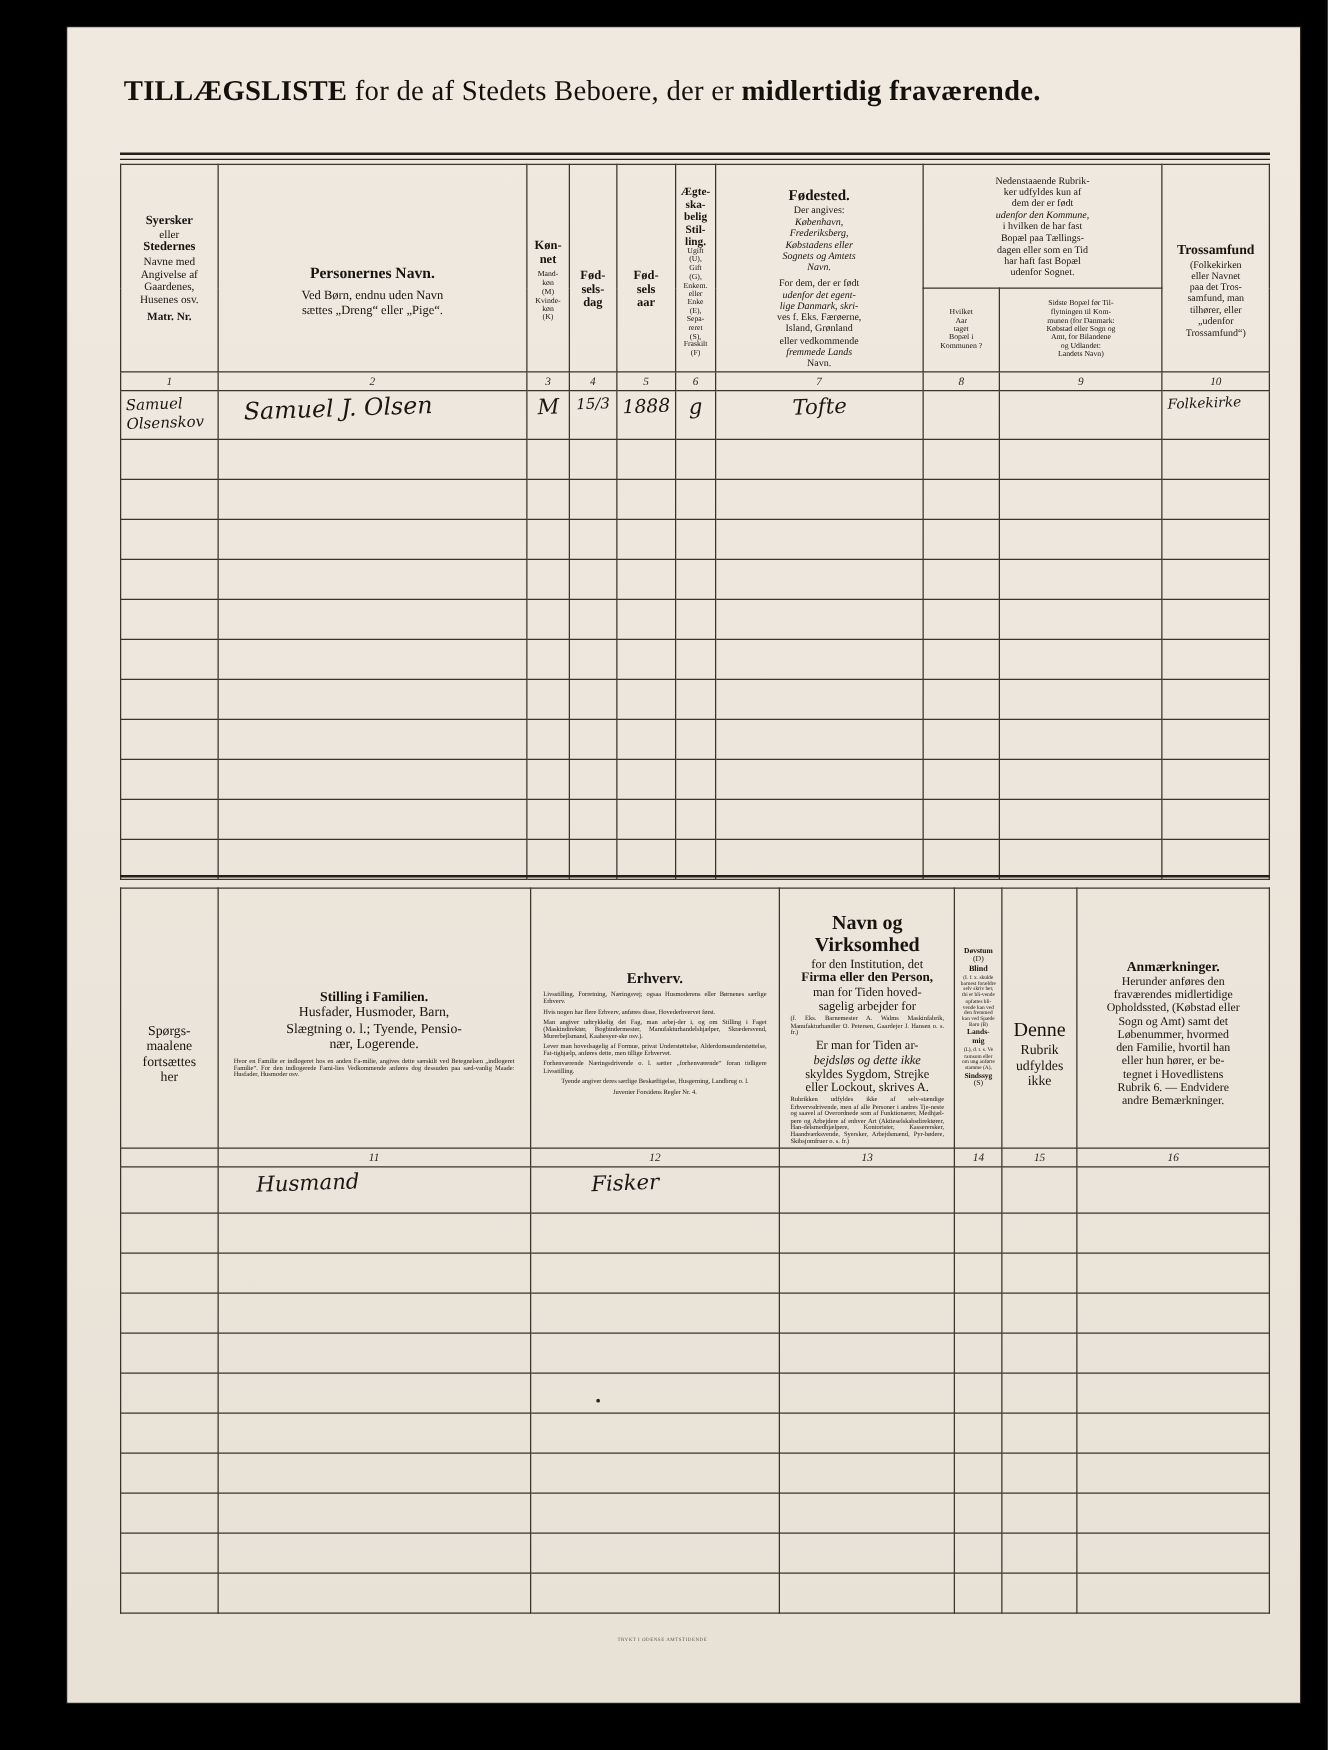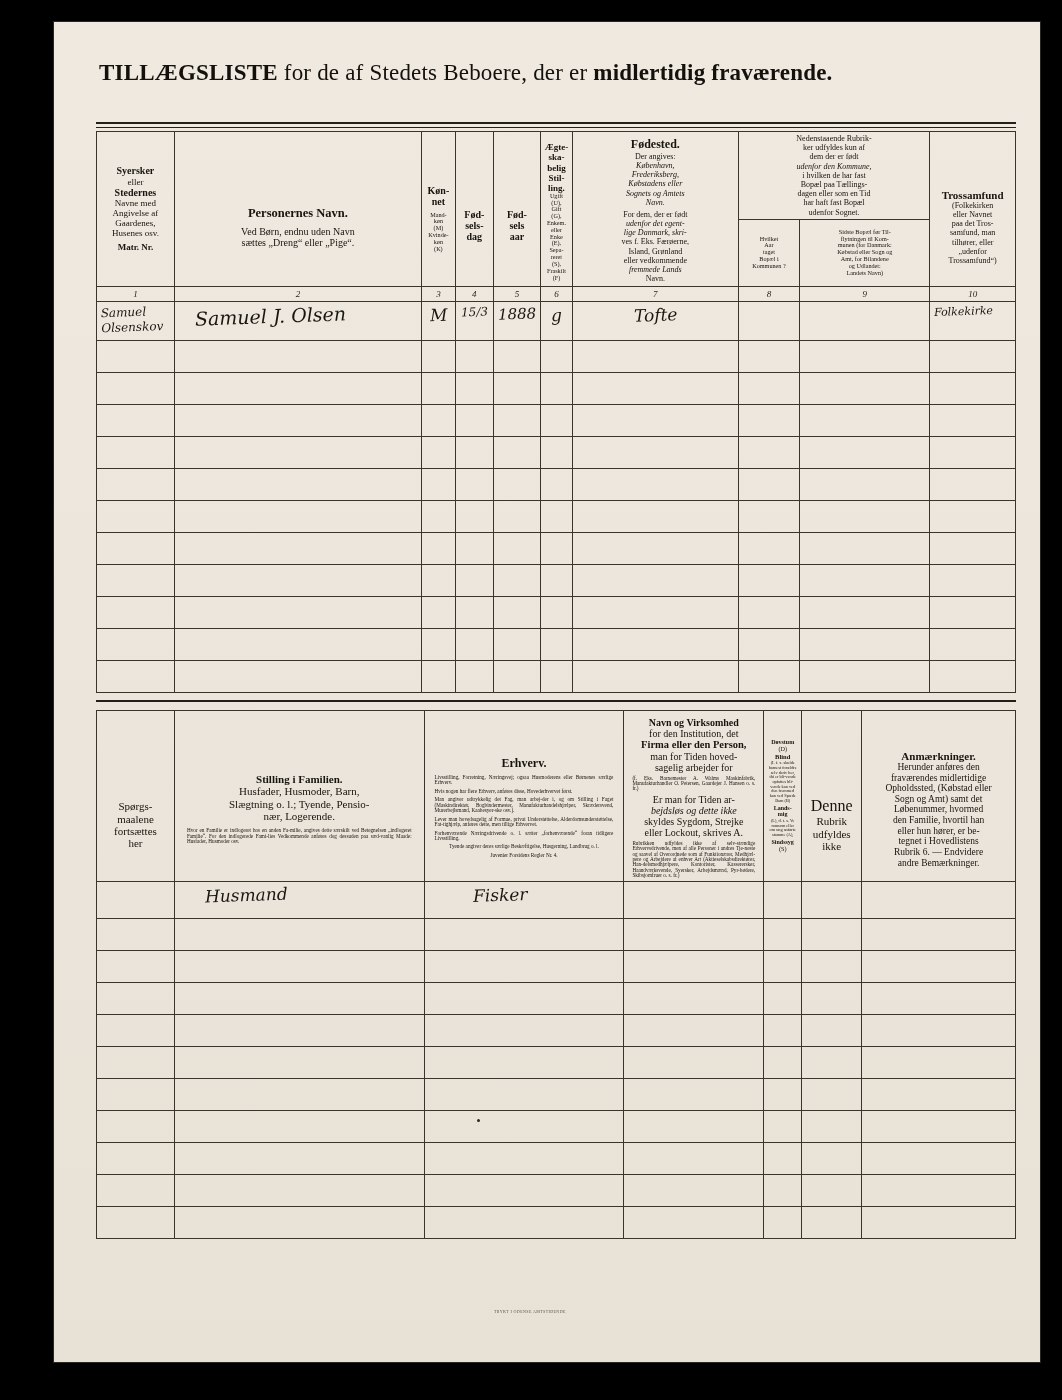--- a/index.html
+++ b/index.html
@@ -113,21 +113,21 @@
         <div class="tiny">eller</div>
         <div class="tiny">Enke</div>
         <div class="tiny">(E),</div>
         <div class="tiny">Sepa-</div>
         <div class="tiny">reret</div>
         <div class="tiny">(S),</div>
         <div class="tiny">Fraskilt</div>
         <div class="tiny">(F)</div>
       </td>
       <td rowspan="2">
-        <div class="b" style="font-size:12px;margin-top:4px">Fødested.</div>
+        <div class="b" style="font-size:12px;margin-top:16px">Fødested.</div>
         <div class="mid">Der angives:</div>
         <div class="mid i">København,</div>
         <div class="mid i">Frederiksberg,</div>
         <div class="mid i">Købstadens eller</div>
         <div class="mid i">Sognets og Amtets</div>
         <div class="mid i">Navn.</div>
         <div class="mid" style="margin-top:3px">For dem, der er født</div>
         <div class="mid i">udenfor det egent-</div>
         <div class="mid i">lige Danmark, skri-</div>
         <div class="mid">ves f. Eks. Færøerne,</div>
@@ -389,21 +389,21 @@
         <div class="b" style="font-size:12px;margin-top:24px">Erhverv.</div>
         <div class="tiny2" style="margin:4px 8px 0 8px">Livsstilling, Forretning, Næringsvej; ogsaa Husmoderens eller Børnenes særlige Erhverv.</div>
         <div class="tiny2" style="margin:3px 8px 0 8px">Hvis nogen har flere Erhverv, anføres disse, Hovederhvervet først.</div>
         <div class="tiny2" style="margin:3px 8px 0 8px">Man angiver udtrykkelig det Fag, man arbej-der i, og om Stilling i Faget (Maskindirektør, Bogbindermester, Manufakturhandelshjælper, Skrædersvend, Murerbejlsmand, Kaabesyer-ske osv.).</div>
         <div class="tiny2" style="margin:3px 8px 0 8px">Lever man hovedsagelig af Formue, privat Understøttelse, Alderdomsunderstøttelse, Fat-tighjælp, anføres dette, men tillige Erhvervet.</div>
         <div class="tiny2" style="margin:3px 8px 0 8px">Forhenværende Næringsdrivende o. l. sætter „forhenværende“ foran tidligere Livsstilling.</div>
         <div class="tiny2" style="margin:3px 8px 0 8px;text-align:center">Tyende angiver deres særlige Beskæftigelse, Husgerning, Landbrug o. l.</div>
         <div class="tiny2" style="margin:3px 8px 0 8px;text-align:center">Juvenier Forsidens Regler Nr. 4.</div>
       </td>
       <td>
-        <div class="b" style="font-size:10px;margin-top:4px">Navn og Virksomhed</div>
+        <div class="b" style="font-size:16px;margin-top:17px">Navn og Virksomhed</div>
         <div style="font-size:10px">for den Institution, det</div>
         <div class="b" style="font-size:10.5px">Firma eller den Person,</div>
         <div style="font-size:10px">man for Tiden hoved-</div>
         <div style="font-size:10px">sagelig arbejder for</div>
         <div class="tiny2" style="margin:2px 6px 0 6px">(f. Eks. Barnemester A. Walms Maskinfabrik, Manufakturhandler O. Petersen, Gaardejer J. Hansen o. s. fr.)</div>
         <div style="font-size:10px;margin-top:2px">Er man for Tiden ar-</div>
         <div class="i" style="font-size:10px">bejdsløs og dette ikke</div>
         <div style="font-size:10px">skyldes Sygdom, Strejke</div>
         <div style="font-size:10px">eller Lockout, skrives A.</div>
         <div class="tiny2" style="margin:2px 6px 0 6px">Rubrikken udfyldes ikke af selv-stændige Erhvervsdrivende, men af alle Personer i andres Tje-neste og saavel af Overordnede som af Funktionærer, Medhjæl-pere og Arbejdere af enhver Art (Aktieselskabsdirektører, Han-delsmedhjælpere, Kontorister, Kasserersker, Haandværksvende, Syersker, Arbejdsmænd, Pyr-bødere, Skibsjomfruer o. s. fr.)</div>
@@ -432,20 +432,29 @@
         <div style="font-size:9.5px">Opholdssted, (Købstad eller</div>
         <div style="font-size:9.5px">Sogn og Amt) samt det</div>
         <div style="font-size:9.5px">Løbenummer, hvormed</div>
         <div style="font-size:9.5px">den Familie, hvortil han</div>
         <div style="font-size:9.5px">eller hun hører, er be-</div>
         <div style="font-size:9.5px">tegnet i Hovedlistens</div>
         <div style="font-size:9.5px">Rubrik 6. — Endvidere</div>
         <div style="font-size:9.5px">andre Bemærkninger.</div>
       </td>
     </tr>
+    <tr class="numrow">
+      <td></td>
+      <td>11</td>
+      <td>12</td>
+      <td>13</td>
+      <td>14</td>
+      <td>15</td>
+      <td>16</td>
+    </tr>
 
     <tr>
       <td style="height:34px"></td>
       <td class="cellpad">
         <span class="hand" style="margin-left:26px">Husmand</span>
       </td>
       <td class="cellpad">
         <span class="hand" style="margin-left:44px">Fisker</span>
       </td>
       <td class="cellpad"><span></span></td>

